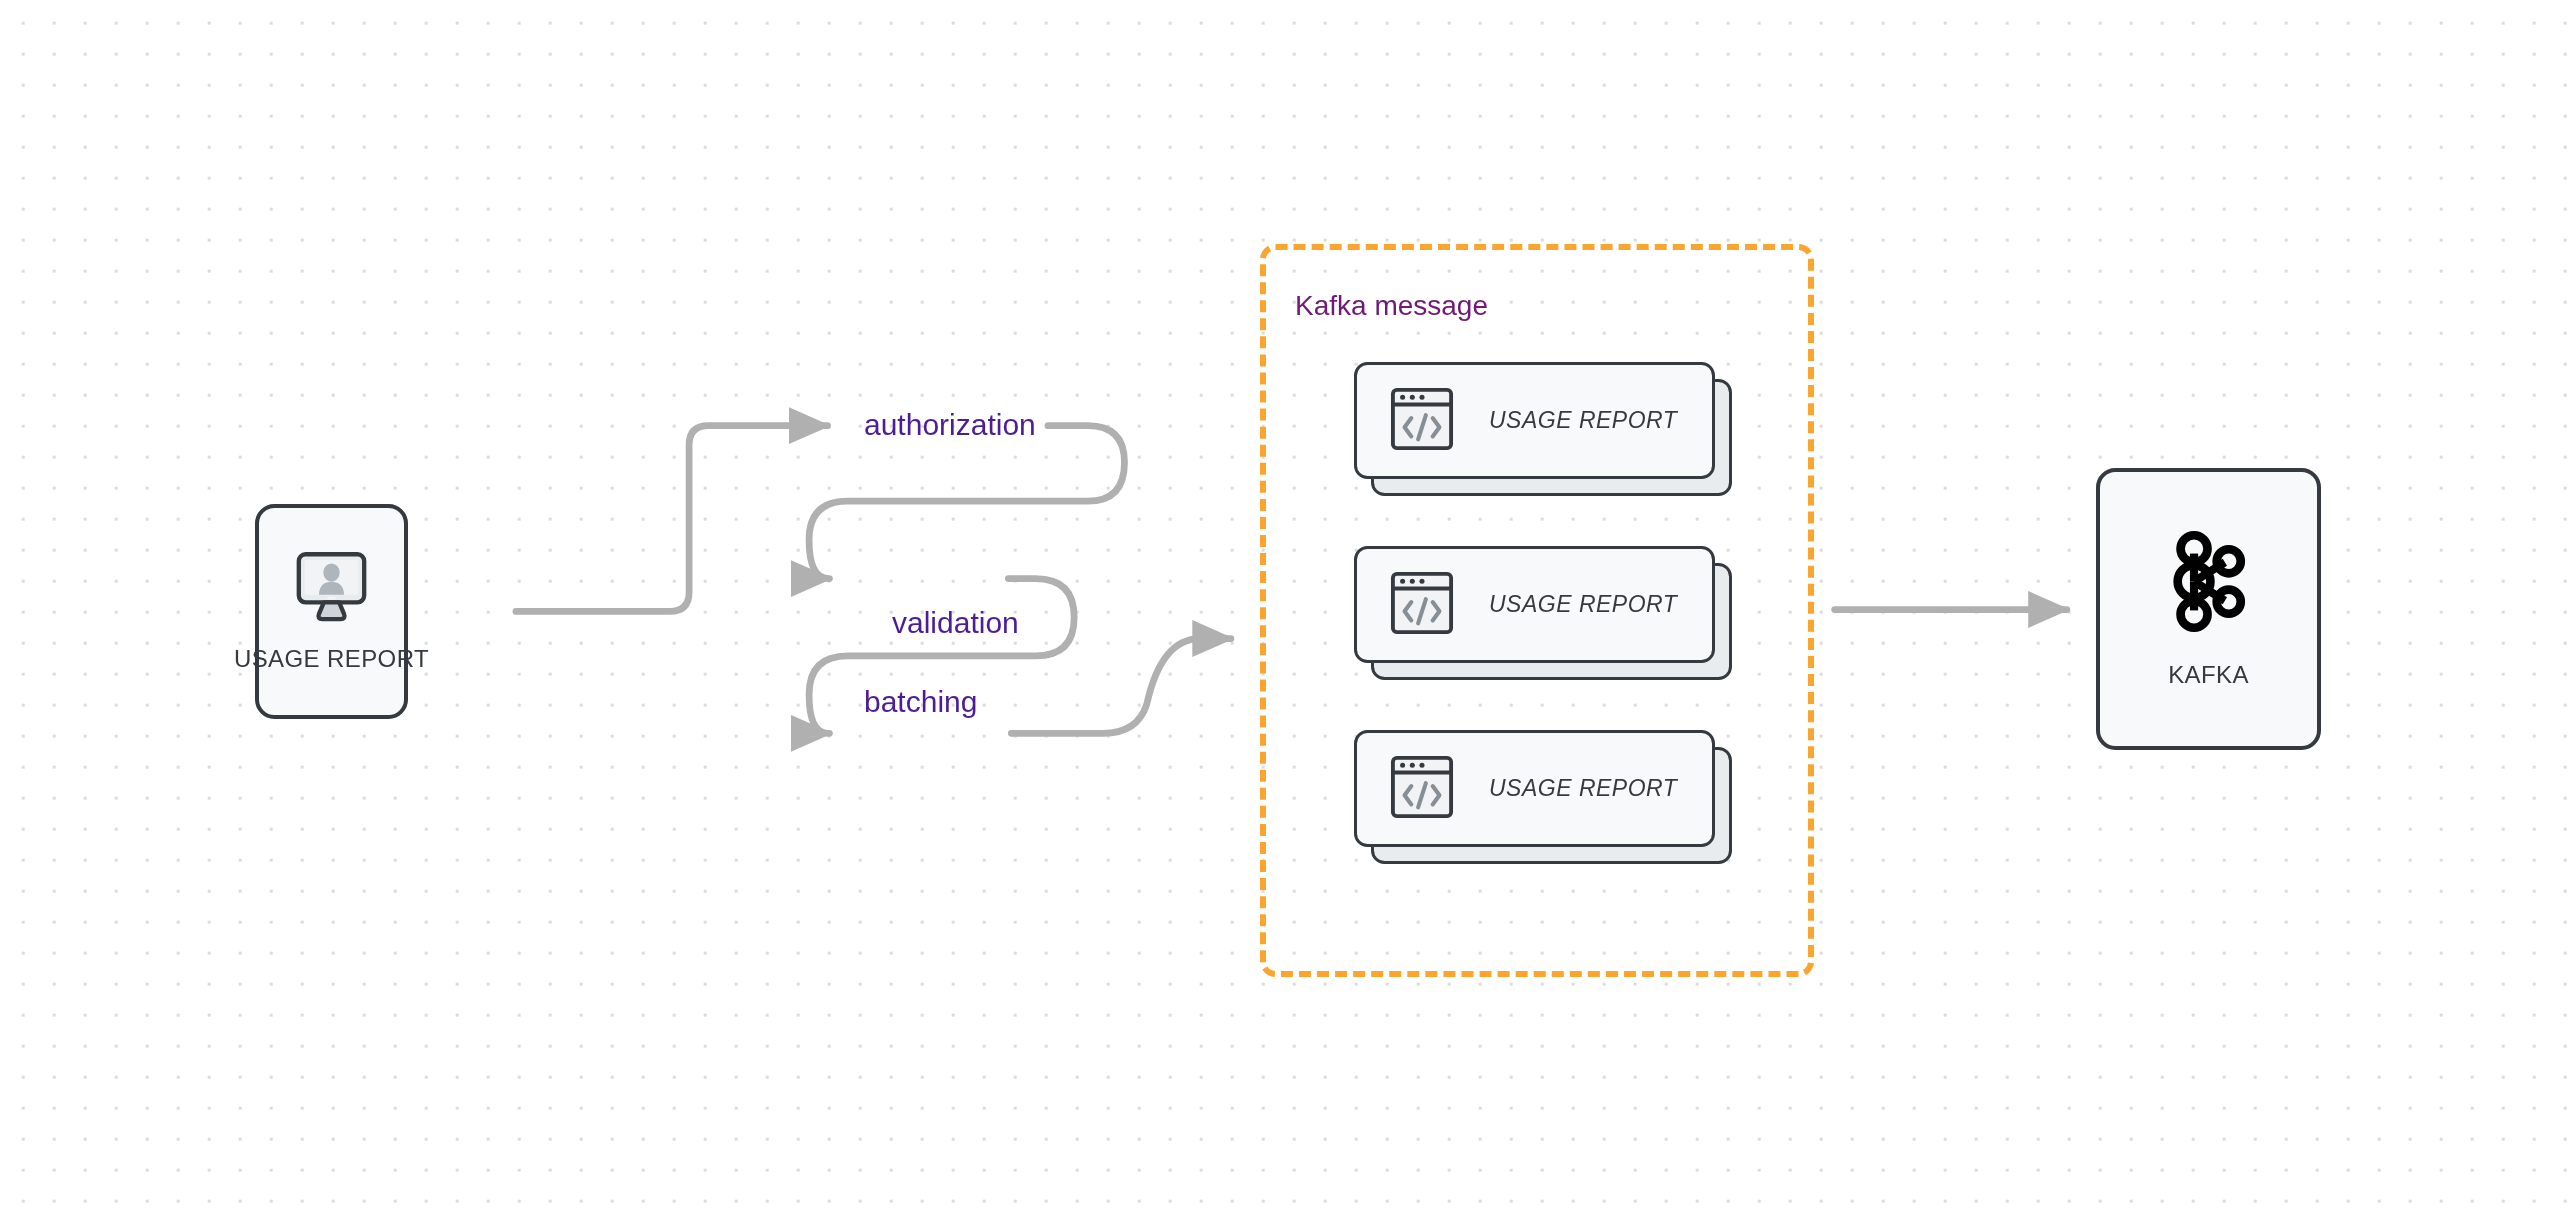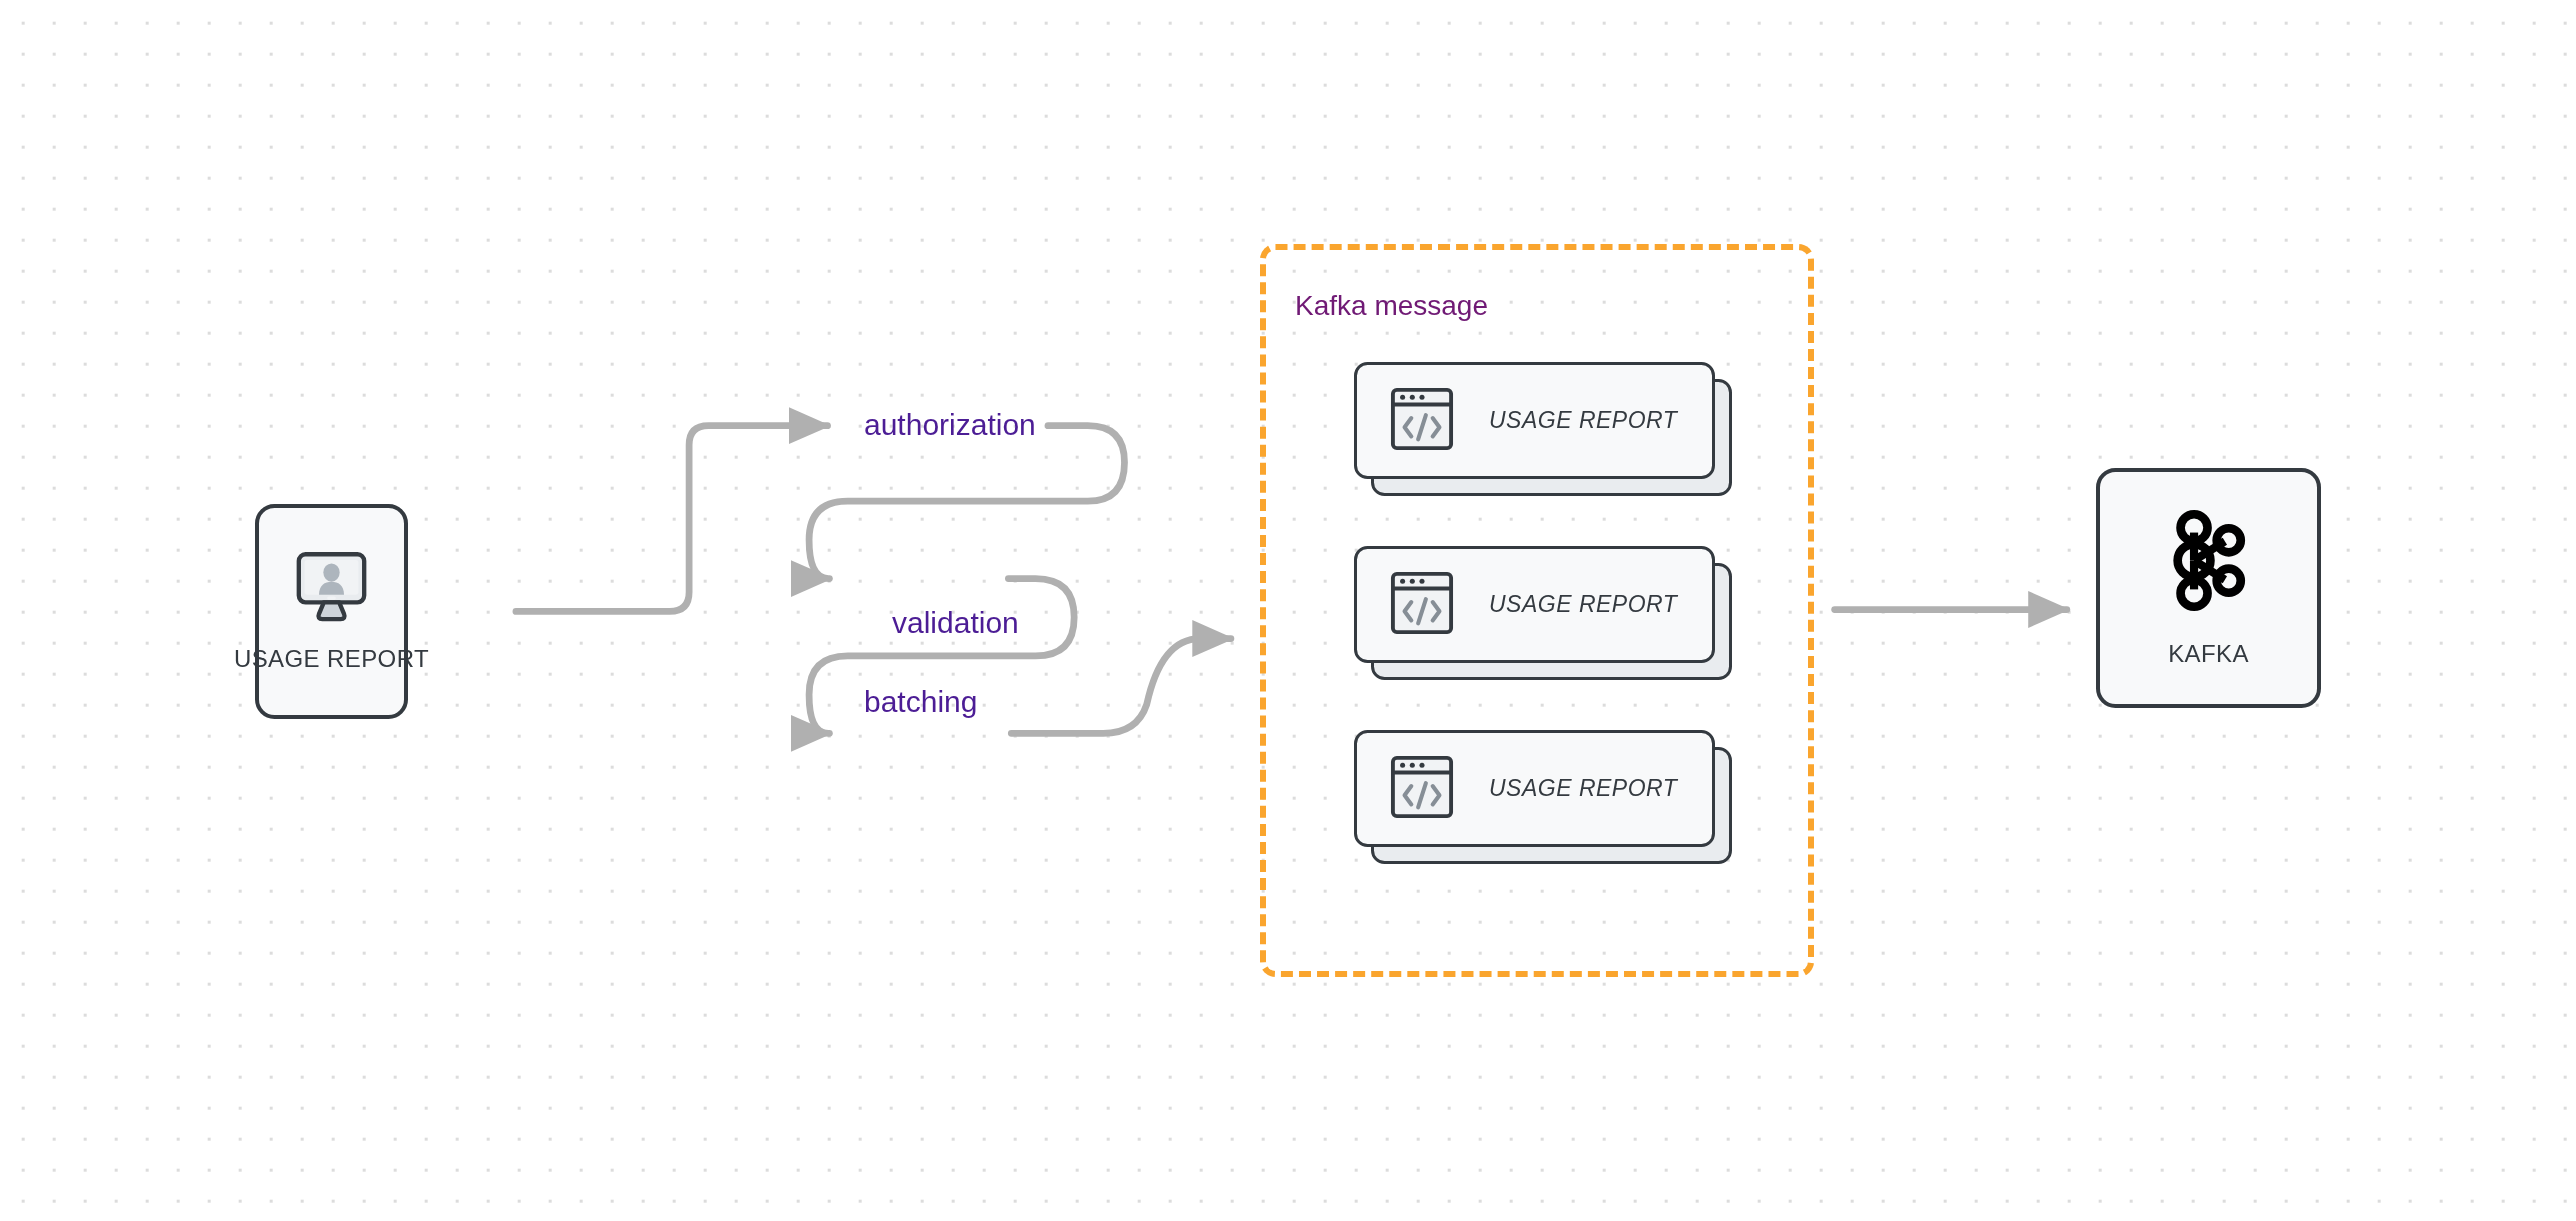--- a/index.html
+++ b/index.html
@@ -59,21 +59,21 @@
 
   #node-usage-service {
     left: 255px; top: 504px;
     width: 153px; height: 215px;
   }
   #node-usage-service .node-icon { margin-bottom: 17.4px; }
   #node-usage-service .node-label { margin-top: 1.9px; }
 
   #node-kafka {
     left: 2096px; top: 468px;
-    width: 225px; height: 240px;
+    width: 225px; height: 282px;
   }
   #node-kafka .node-icon { margin-bottom: 23px; }
 
   
   .step-label {
     position: absolute;
     font-size: 30px;
     color: #4c1d95;
     white-space: nowrap;
     line-height: 1;

